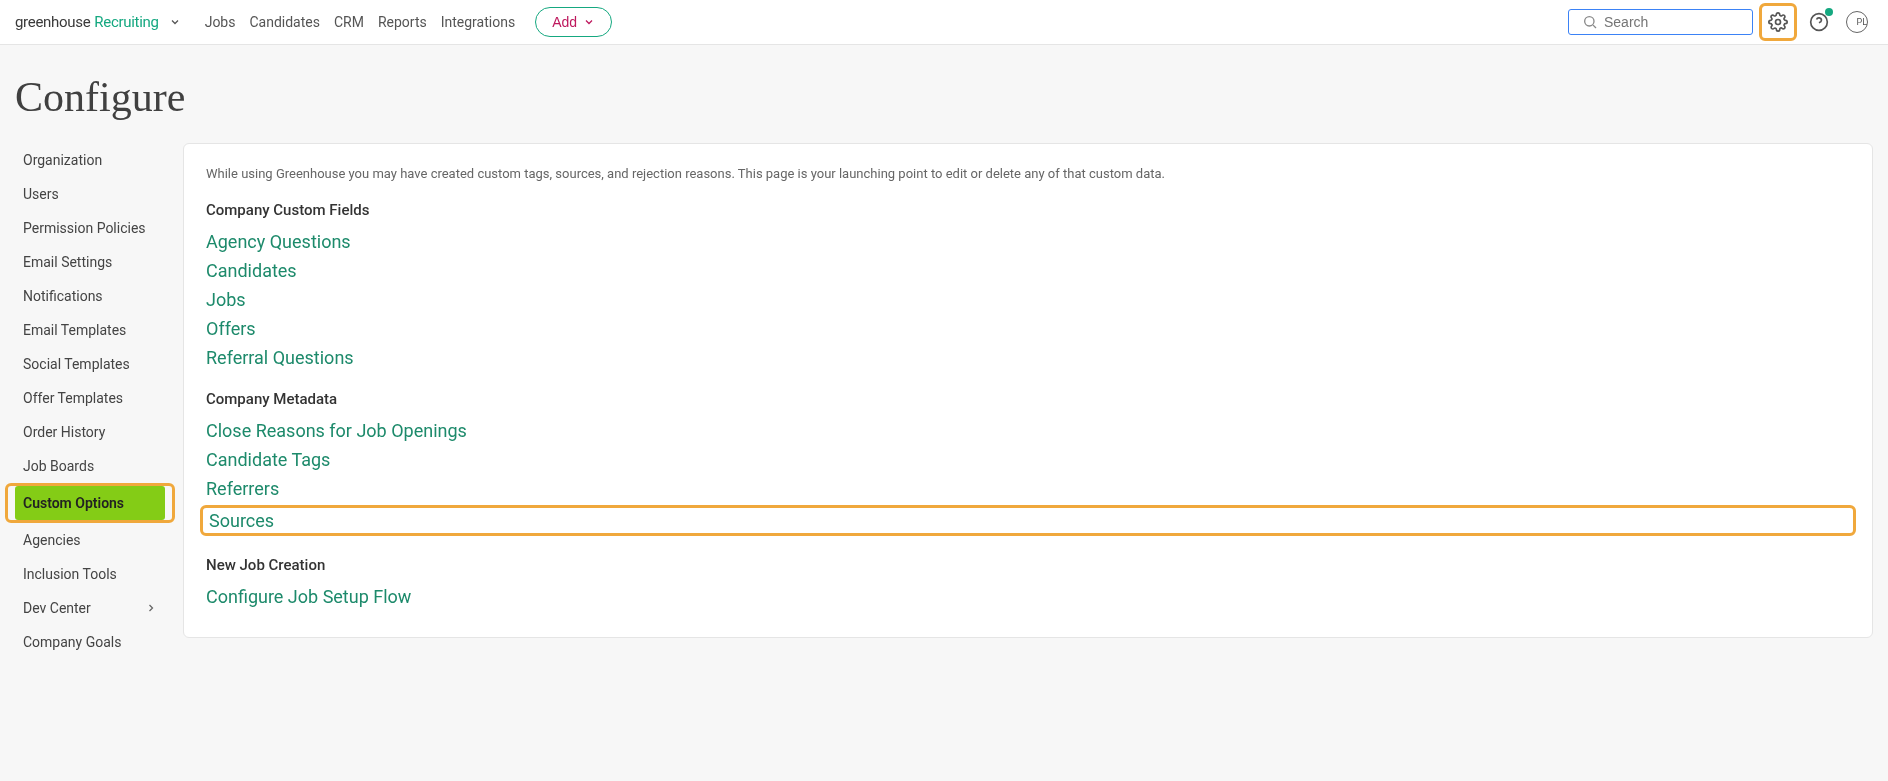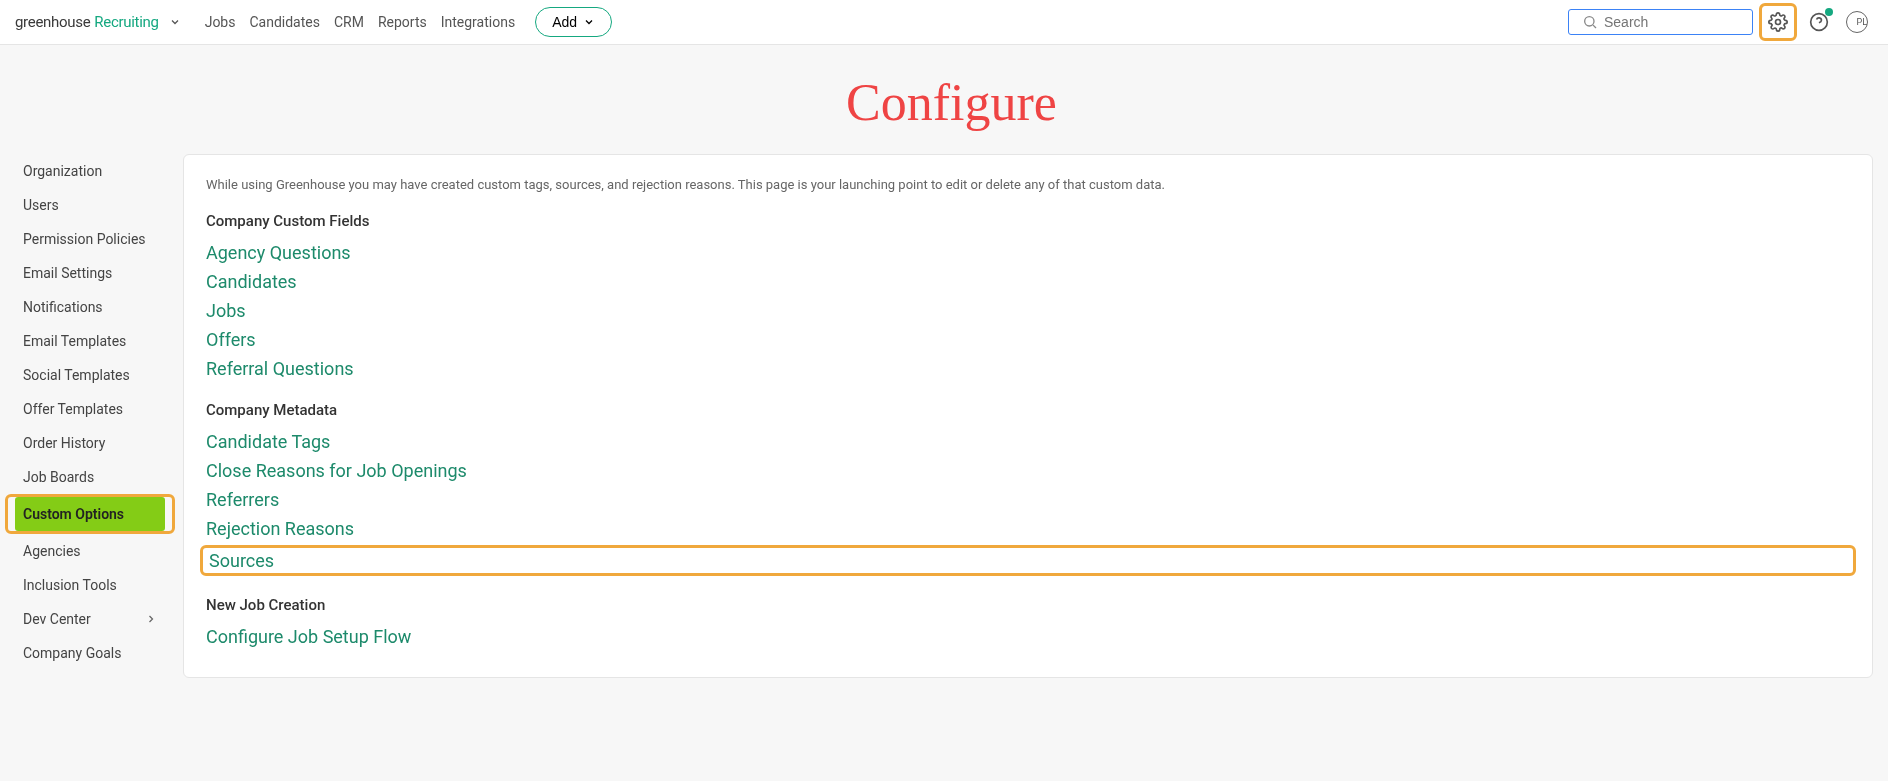--- a/index.html
+++ b/index.html
@@ -23,21 +23,21 @@
     gap: 4px;
     margin-right: 18px;
   }
   .brand-text1 { color: #3a3a3a; font-weight: 400; font-size: 15px; letter-spacing: -0.3px; }
   .brand-text2 { color: #15a880; font-weight: 400; font-size: 15px; letter-spacing: -0.3px; }
   .brand-chevron { color: #555; margin-left: 6px; }
   .nav-links { display: flex; gap: 14px; margin-left: 6px; }
   .nav-link { color: #555; text-decoration: none; font-size: 14px; cursor: pointer; }
   .add-btn {
     border: 1px solid #15a880;
-    color: #000000;
+    color: #be185d;
     background: #fff;
     border-radius: 20px;
     padding: 6px 16px;
     margin-left: 20px;
     font-size: 14px;
     display: flex;
     align-items: center;
     gap: 6px;
     cursor: pointer;
   }
@@ -79,25 +79,24 @@
     position: relative;
   }
   .help-icon-wrap { position: relative; }
   .help-dot {
     position: absolute; top: 2px; right: 2px;
     width: 8px; height: 8px; background: #15a880; border-radius: 50%;
   }
 
   .page-title {
     font-family: Georgia, 'Times New Roman', serif;
-    font-size: 52px;
-    color: #ef4444;
+    font-size: 42px;
+    color: #404040;
     font-weight: 400;
     padding: 28px 0 22px 15px;
-    text-align: center;
   }
 
   .content-wrap {
     display: flex;
     padding: 0 15px 40px 15px;
     gap: 18px;
     align-items: flex-start;
   }
   .sidebar {
     width: 150px;
@@ -267,24 +266,23 @@
     <div class="link-list">
       <a class="link-item">Agency Questions</a>
       <a class="link-item">Candidates</a>
       <a class="link-item">Jobs</a>
       <a class="link-item">Offers</a>
       <a class="link-item">Referral Questions</a>
     </div>
 
     <div class="section-title mt">Company Metadata</div>
     <div class="link-list">
+      <a class="link-item">Close Reasons for Job Openings</a>
       <a class="link-item">Candidate Tags</a>
-      <a class="link-item">Close Reasons for Job Openings</a>
       <a class="link-item">Referrers</a>
-      <a class="link-item">Rejection Reasons</a>
       <span class="link-highlight">
         <a class="link-item">Sources</a>
       </span>
     </div>
 
     <div class="section-title mt">New Job Creation</div>
     <div class="link-list">
       <a class="link-item">Configure Job Setup Flow</a>
     </div>
   </div>

